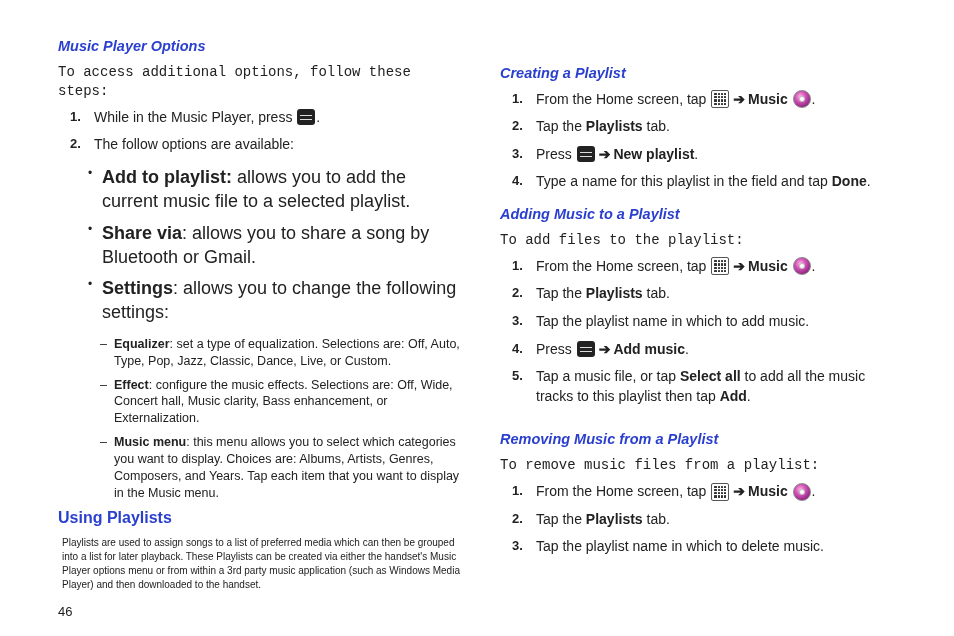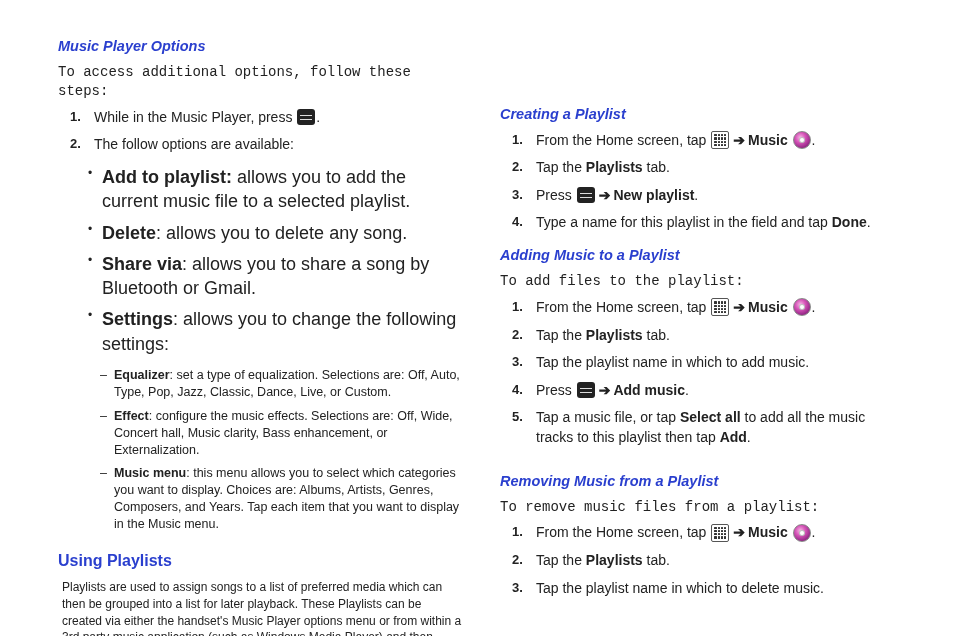--- a/index.html
+++ b/index.html
@@ -26,33 +26,32 @@
       font-weight: bold;
       font-size: 14.5px;
       margin-bottom: 9px;
       margin-top: 2px;
     }
     .h2 {
       color: #2a3fce;
       font-weight: bold;
       font-size: 16px;
       font-family: Arial, Helvetica, sans-serif;
-      margin-top: 12px;
       margin-bottom: 9px;
     }
     .intro {
       font-size: 14px;
       line-height: 1.35;
       margin-bottom: 7px;
       font-family: Liberation Mono, monospace;
     }
     .para {
-      font-size: 12px;
+      font-size: 10px;
       line-height: 1.4;
-      margin-bottom: 11px;
+      margin-bottom: 0;
       margin-left: 4px;
     }
     ol.num {
       list-style: none;
       margin-left: 36px;
     }
     ol.num > li {
       font-size: 14px;
       line-height: 1.4;
       margin-bottom: 8px;
@@ -186,21 +185,20 @@
           <span>While in the Music Player, press </span><span class="icon icon-menu"></span><span>.</span>
         </span>
       </li>
       <li>
         <span class="num">2.</span>
         <span class="liwrap">The follow options are available:</span>
       </li>
     </ol>
     <ul class="bull">
       <li><span class="bold">Add to playlist:</span><span> allows you to add the current music file to a selected playlist.</span></li>
-      <li><span class="bold">Delete</span><span>: allows you to delete any song.</span></li>
       <li><span class="bold">Share via</span><span>: allows you to share a song by Bluetooth or Gmail.</span></li>
       <li><span class="bold">Settings</span><span>: allows you to change the following settings:</span></li>
     </ul>
     <ul class="dash">
       <li><span class="bold">Equalizer</span><span>: set a type of equalization. Selections are: Off, Auto, Type, Pop, Jazz, Classic, Dance, Live, or Custom.</span></li>
       <li><span class="bold">Effect</span><span>: configure the music effects. Selections are: Off, Wide, Concert hall, Music clarity, Bass enhancement, or Externalization.</span></li>
       <li><span class="bold">Music menu</span><span>: this menu allows you to select which categories you want to display. Choices are: Albums, Artists, Genres, Composers, and Years. Tap each item that you want to display in the Music menu.</span></li>
     </ul>
     <div class="h2">Using Playlists</div>
     <div class="para">Playlists are used to assign songs to a list of preferred media which can then be grouped into a list for later playback. These Playlists can be created via either the handset's Music Player options menu or from within a 3rd party music application (such as Windows Media Player) and then downloaded to the handset.</div>

